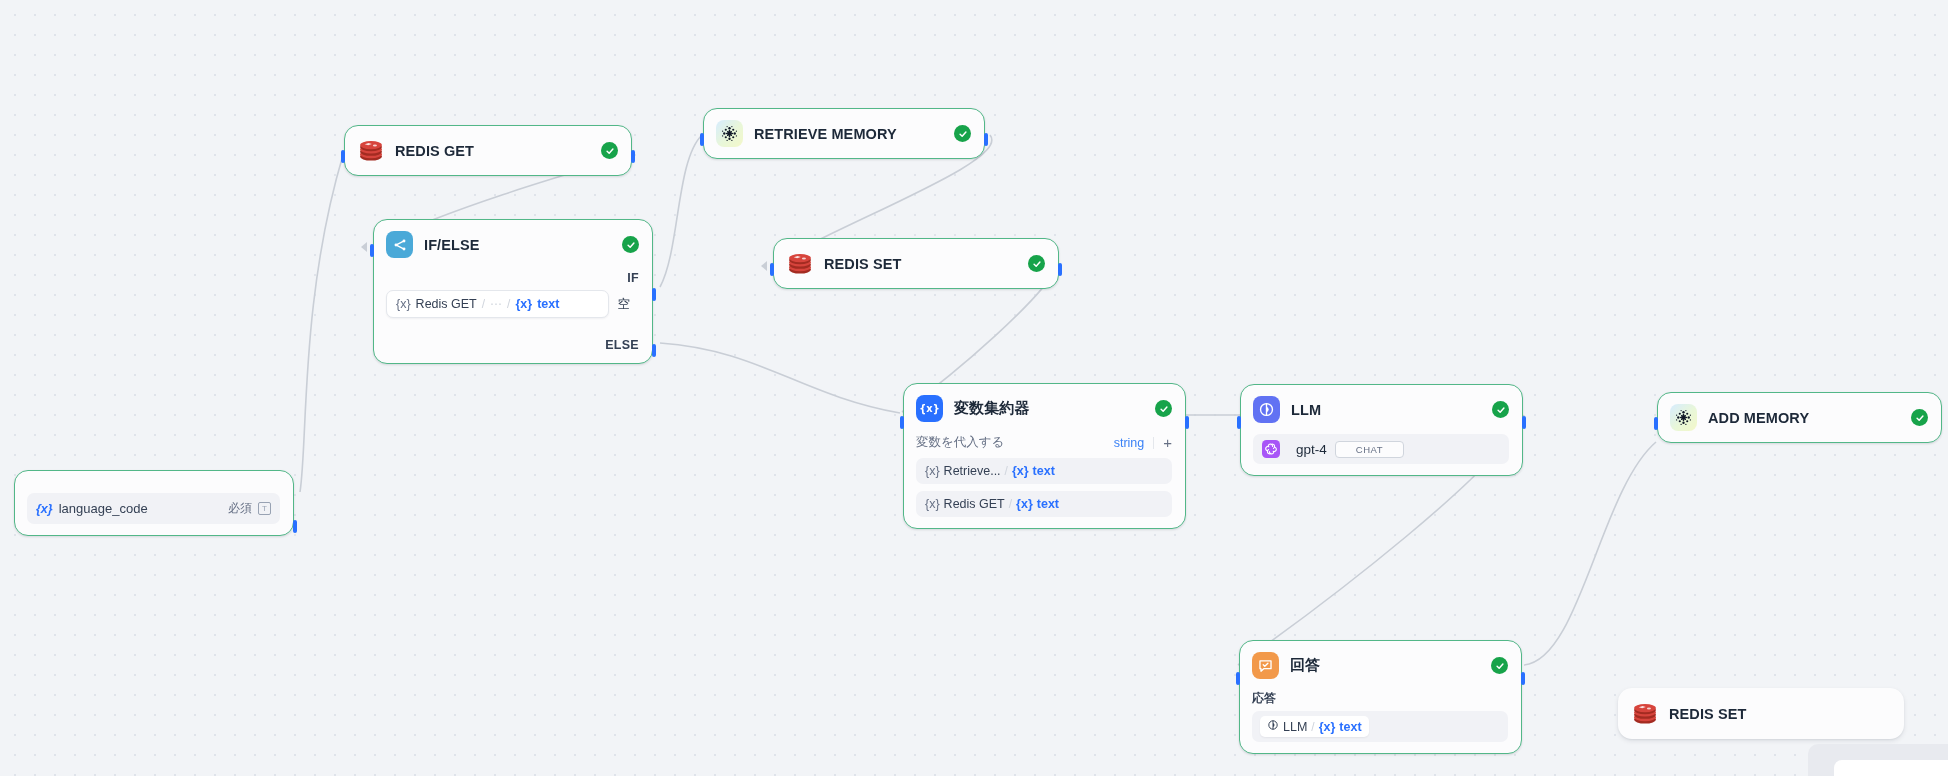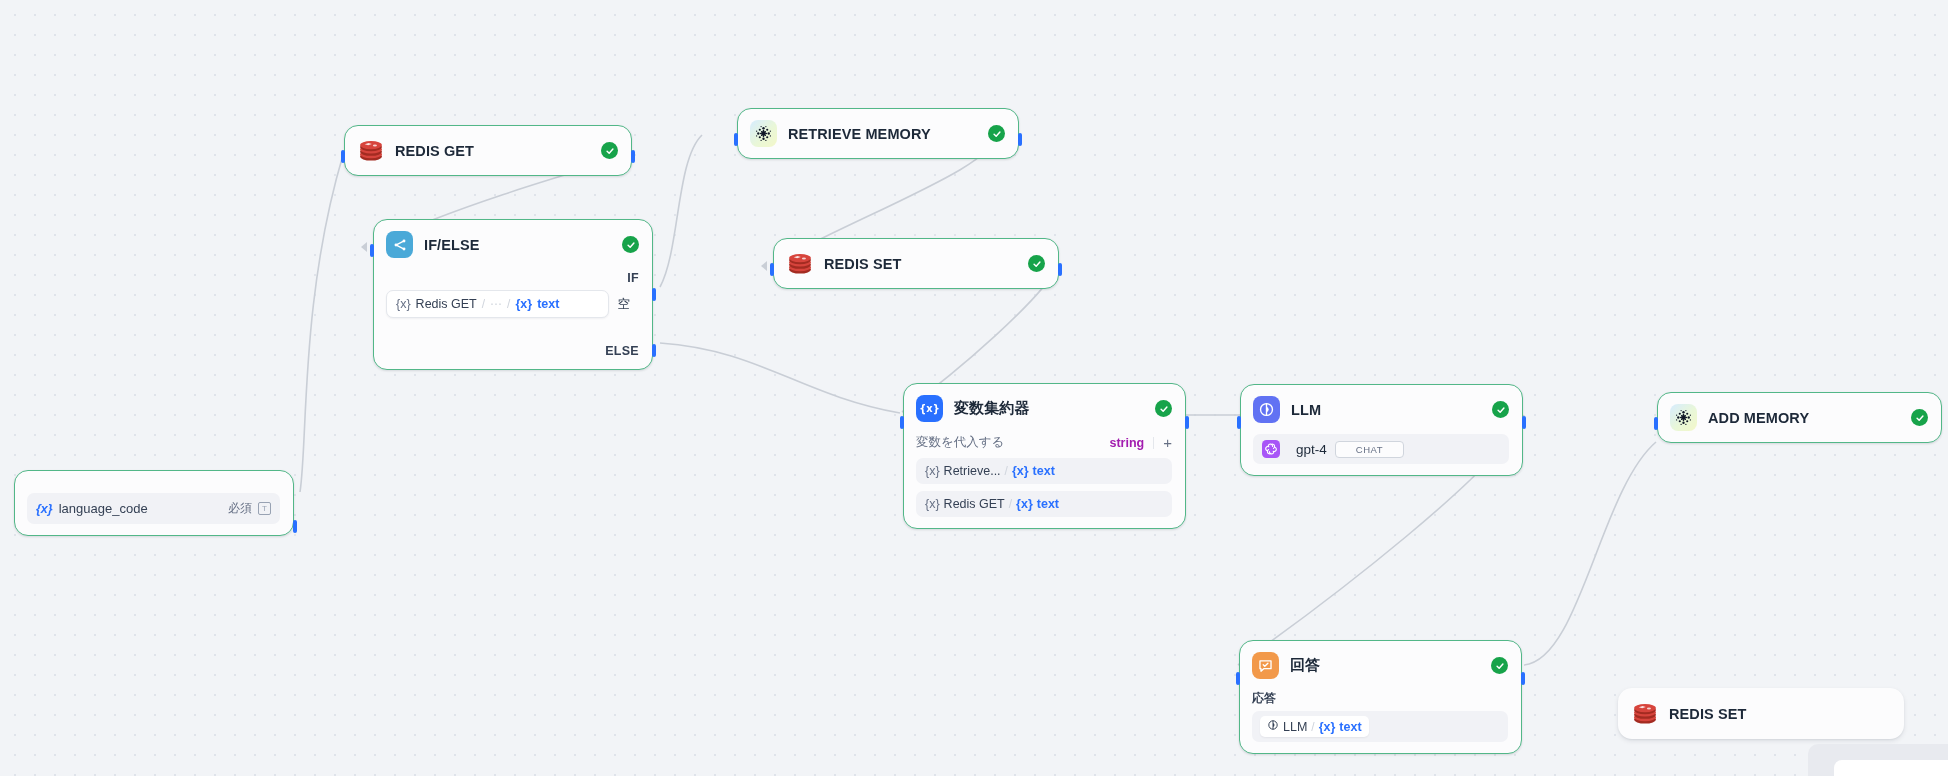--- a/index.html
+++ b/index.html
@@ -98,21 +98,21 @@
   .cond-op {
     display:flex; align-items:center; padding:0 9px;
     font-size:12.5px; color:#344054;
   }
 
   
   .agg-head {
     display:flex; align-items:center;
     margin-top:12px; font-size:12.5px; color:#667085;
   }
-  .agg-type { margin-left:auto; font-size:12.5px; color:#a21caf; font-weight:bold; }
+  .agg-type { margin-left:auto; font-size:12.5px; color:#3b82f6; font-weight:normal; }
   .agg-div { width:1px; height:12px; background:#e4e7ec; margin:0 9px; }
   .agg-plus { font-size:15px; color:#667085; line-height:1; }
   .agg-row {
     margin-top:7px; background:#f1f2f6; border-radius:7px;
     padding:6px 9px; display:flex; align-items:center; gap:4px;
     font-size:12.5px; color:#344054; white-space:nowrap;
   }
 
   
   .model-pill {
@@ -205,21 +205,21 @@
       </div>
       <div class="node-title">REDIS GET</div>
       <div class="check">
         <svg width="10" height="10" viewBox="0 0 24 24" fill="none" stroke="#fff" stroke-width="3.4" stroke-linecap="round" stroke-linejoin="round">
             <path d="M5 12.5l5 5L19 7"></path>
           </svg>
       </div>
     </div>
   </div>
 
-  <div class="node" style="left:737px; top:108px; width:282px;">
+  <div class="node" style="left:703px; top:108px; width:282px;">
     <div class="handle l" style="top:24px;"></div>
     <div class="handle r" style="top:24px;"></div>
     <div class="node-head">
       <div class="node-icon" style="background:linear-gradient(135deg,#d6ecff 0%,#e9f7d8 55%,#f3f7c9 100%);">
         <svg width="19" height="19" viewBox="0 0 24 24">
           <g fill="#111827">
             <circle cx="12" cy="12" r="3.1"></circle>
             <circle cx="12" cy="5.4" r="1.5"></circle>
               <circle cx="12" cy="18.6" r="1.5"></circle>
             <circle cx="5.4" cy="12" r="1.5"></circle>
@@ -288,21 +288,21 @@
         <span>Redis GET</span>
         <span class="sep">/</span>
         <span class="sep">⋯</span>
         <span class="sep">/</span>
         <span class="blue">{x}</span>
         <span class="blue">text</span>
       </div>
       <div class="cond-op">空</div>
     </div>
 
-    <div class="branch-label" style="margin-top:26px;">ELSE</div>
+    <div class="branch-label" style="margin-top:20px;">ELSE</div>
   </div>
 
   <div class="node" style="left:773px; top:238px; width:286px;">
     <div class="handle l" style="top:24px;"></div>
     <div class="arrow-in" style="left:-13px; top:22px;"></div>
     <div class="handle r" style="top:24px;"></div>
     <div class="node-head">
       <div class="node-icon">
         <svg width="26" height="22" viewBox="0 0 32 28">
           <ellipse cx="16" cy="21" rx="14" ry="5.2" fill="#a32b21"></ellipse>

